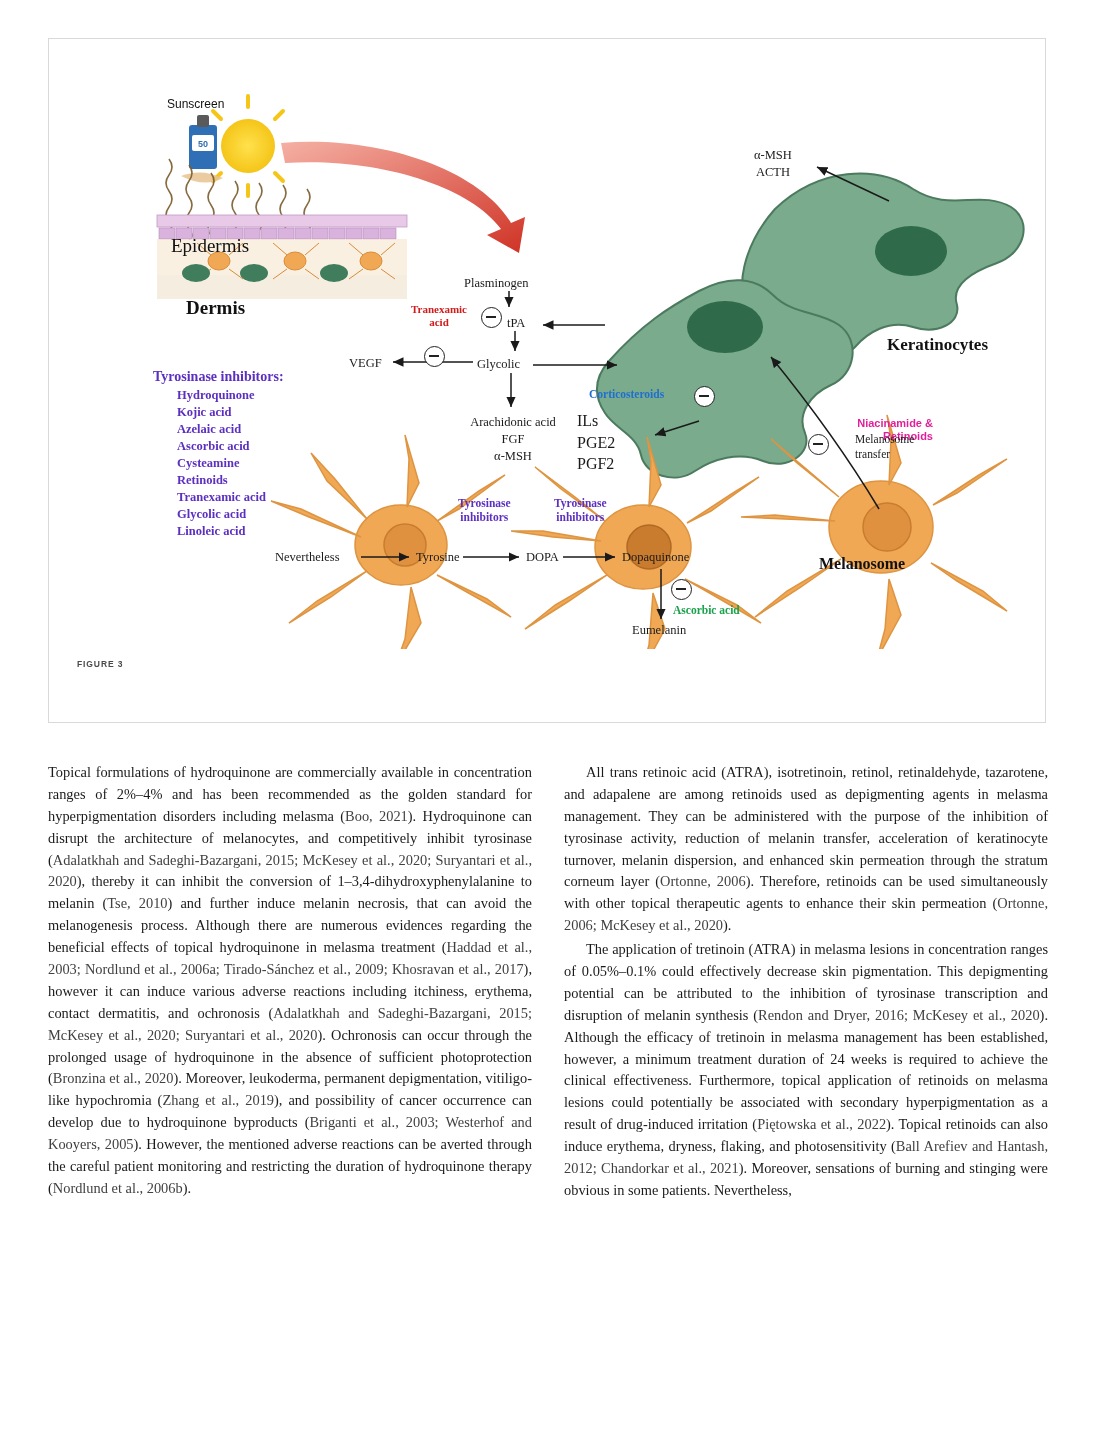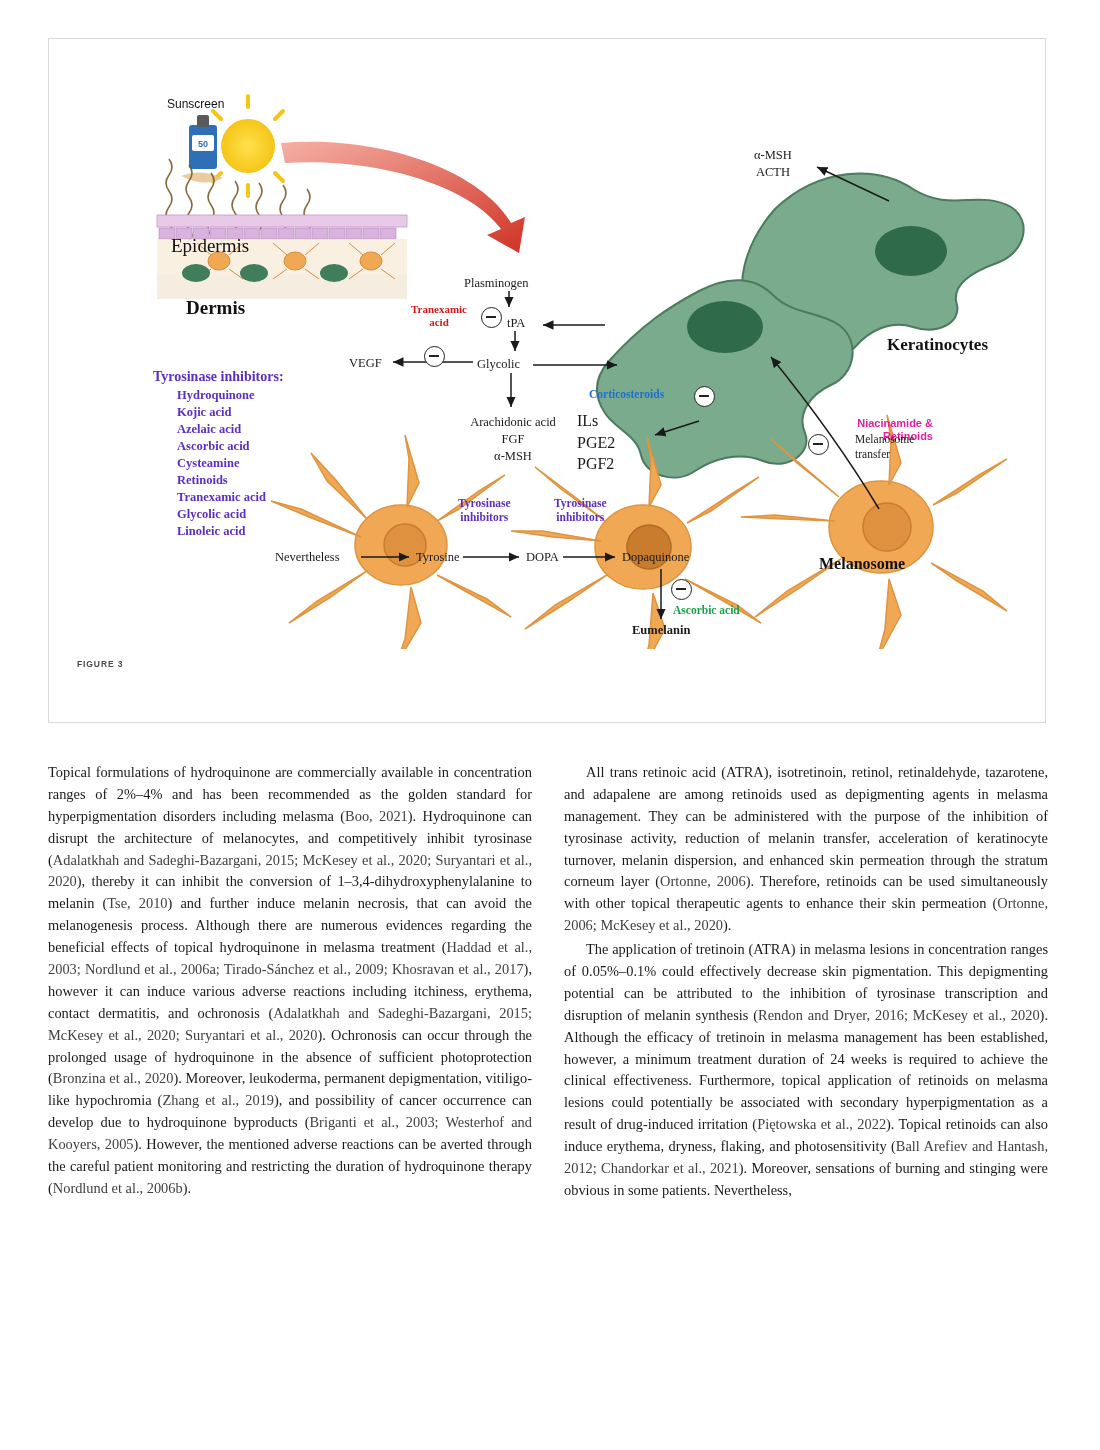--- a/index.html
+++ b/index.html
@@ -49,21 +49,21 @@
   .t-melanosome-transfer{left:806px;top:393px;font-size:11.5px;line-height:1.3;}
   .t-amsh{left:705px;top:108px;font-size:12.5px;line-height:1.35;text-align:center;}
 
   .t-tyrinh-title{left:104px;top:330px;font-size:14px;color:#5b2fbf;font-weight:700;}
   .t-tyrinh-list{left:128px;top:348px;font-size:12.5px;color:#5b2fbf;font-weight:700;line-height:1.36;}
 
   .t-phenyl{left:226px;top:511px;font-size:12.5px;}
   .t-tyrosine{left:367px;top:511px;font-size:12.5px;}
   .t-dopa{left:477px;top:511px;font-size:12.5px;}
   .t-dopaq{left:573px;top:511px;font-size:12.5px;}
-  .t-eumel{left:583px;top:584px;font-size:12.5px;font-weight:bold;}
+  .t-eumel{left:583px;top:584px;font-size:12.5px;}
   .t-ascorbic{left:624px;top:565px;font-size:11.5px;color:#19a24a;font-weight:700;}
   .t-ti1{left:409px;top:458px;font-size:11.5px;color:#5b2fbf;font-weight:700;text-align:center;line-height:1.2;}
   .t-ti2{left:505px;top:458px;font-size:11.5px;color:#5b2fbf;font-weight:700;text-align:center;line-height:1.2;}
 
   .minus{
     position:absolute;width:19px;height:19px;border:1.4px solid #222;border-radius:50%;
     background:#fff;
   }
   .minus:before{
     content:"";position:absolute;left:4px;top:8px;width:10px;height:1.6px;background:#222;

